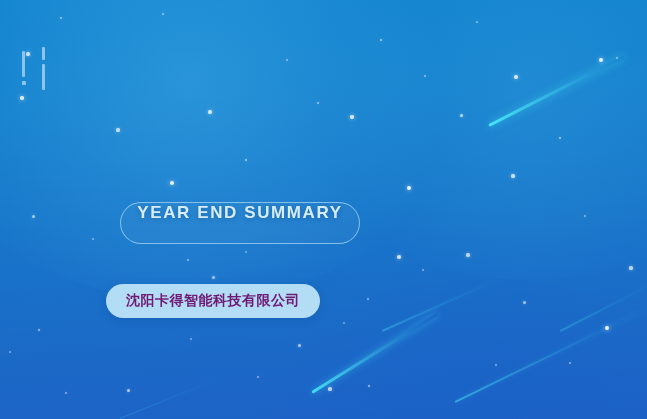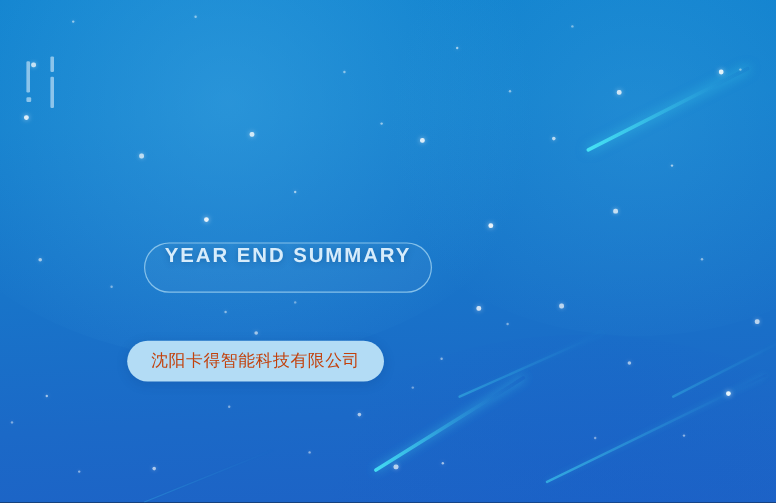--- a/index.html
+++ b/index.html
@@ -126,23 +126,23 @@
     padding: 0 20px;
     border-radius: 17px;
     background: #b3dcf5;
     display: flex;
     align-items: center;
     justify-content: center;
     box-shadow: 0 2px 10px rgba(10,50,110,0.18);
   }
   #company-badge-label {
     font-size: 14px;
-    font-weight: 400;
+    font-weight: 700;
     letter-spacing: 0.5px;
-    color: #c2410c;
+    color: #701a75;
     white-space: nowrap;
     font-family: "DejaVu Sans", "Liberation Sans", sans-serif;
   }
 </style>
 </head>
 <body>
 
 <div id="slide">
 
   <div class="glow-a"></div>

